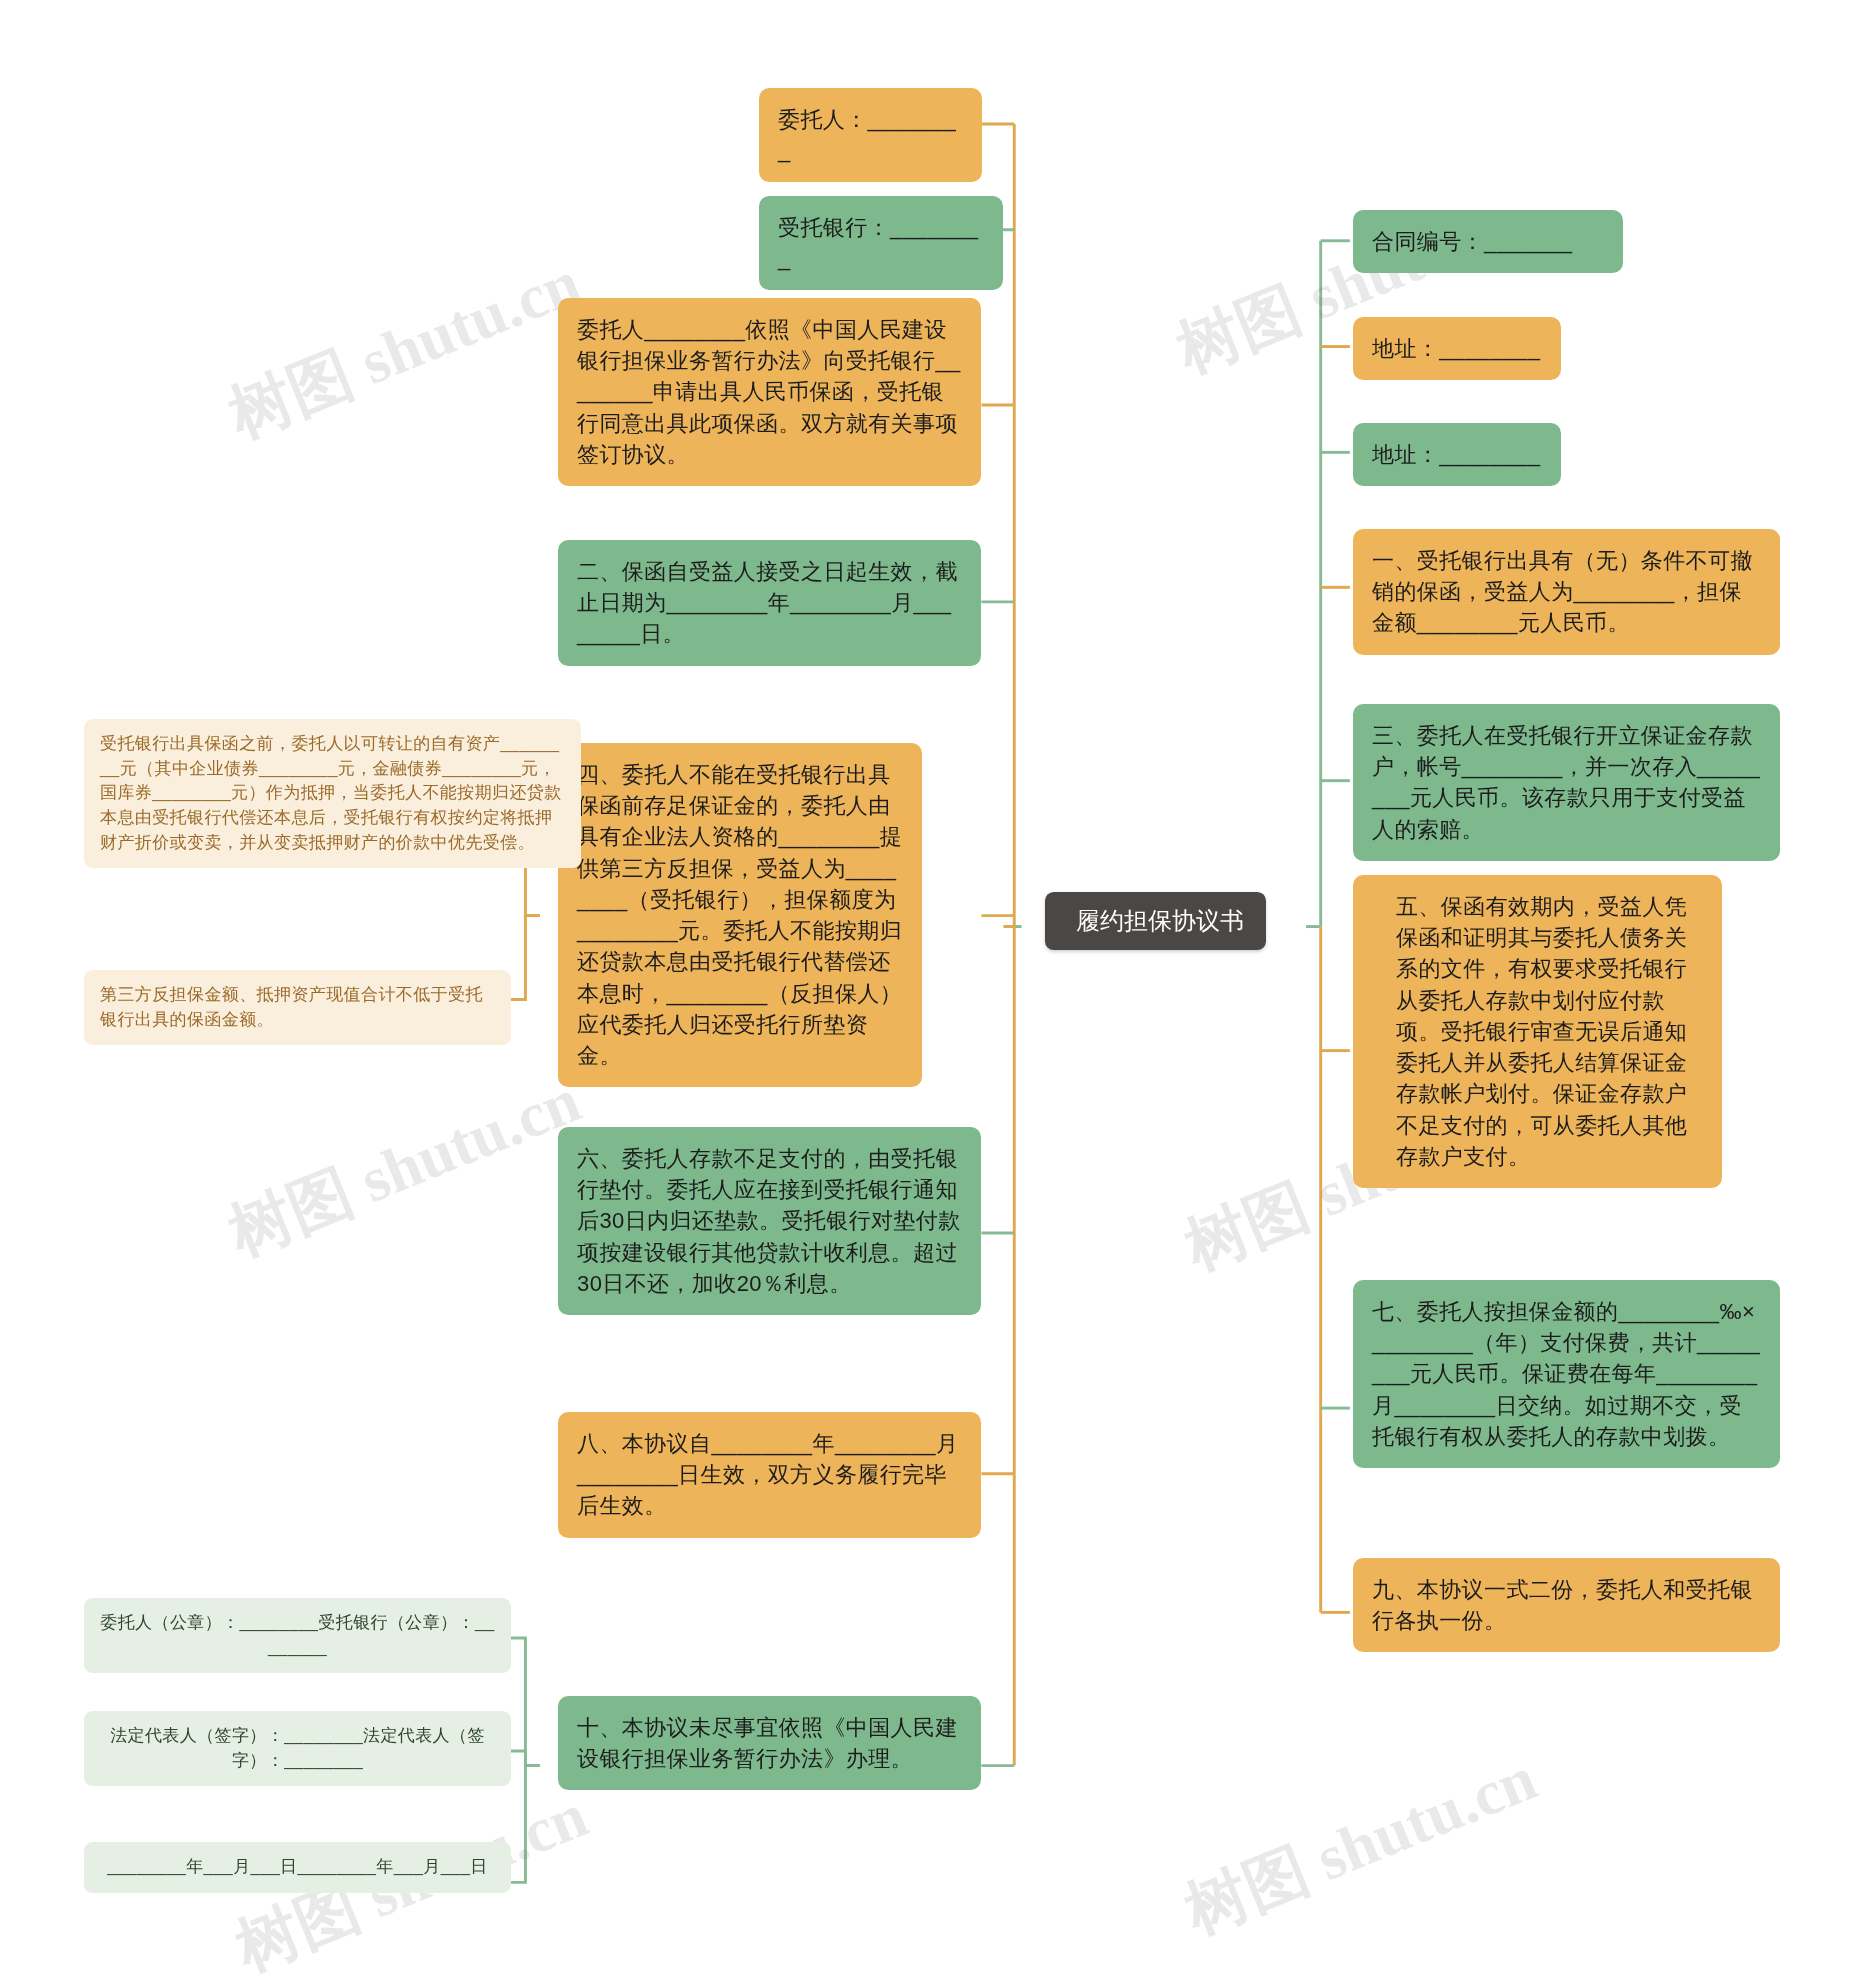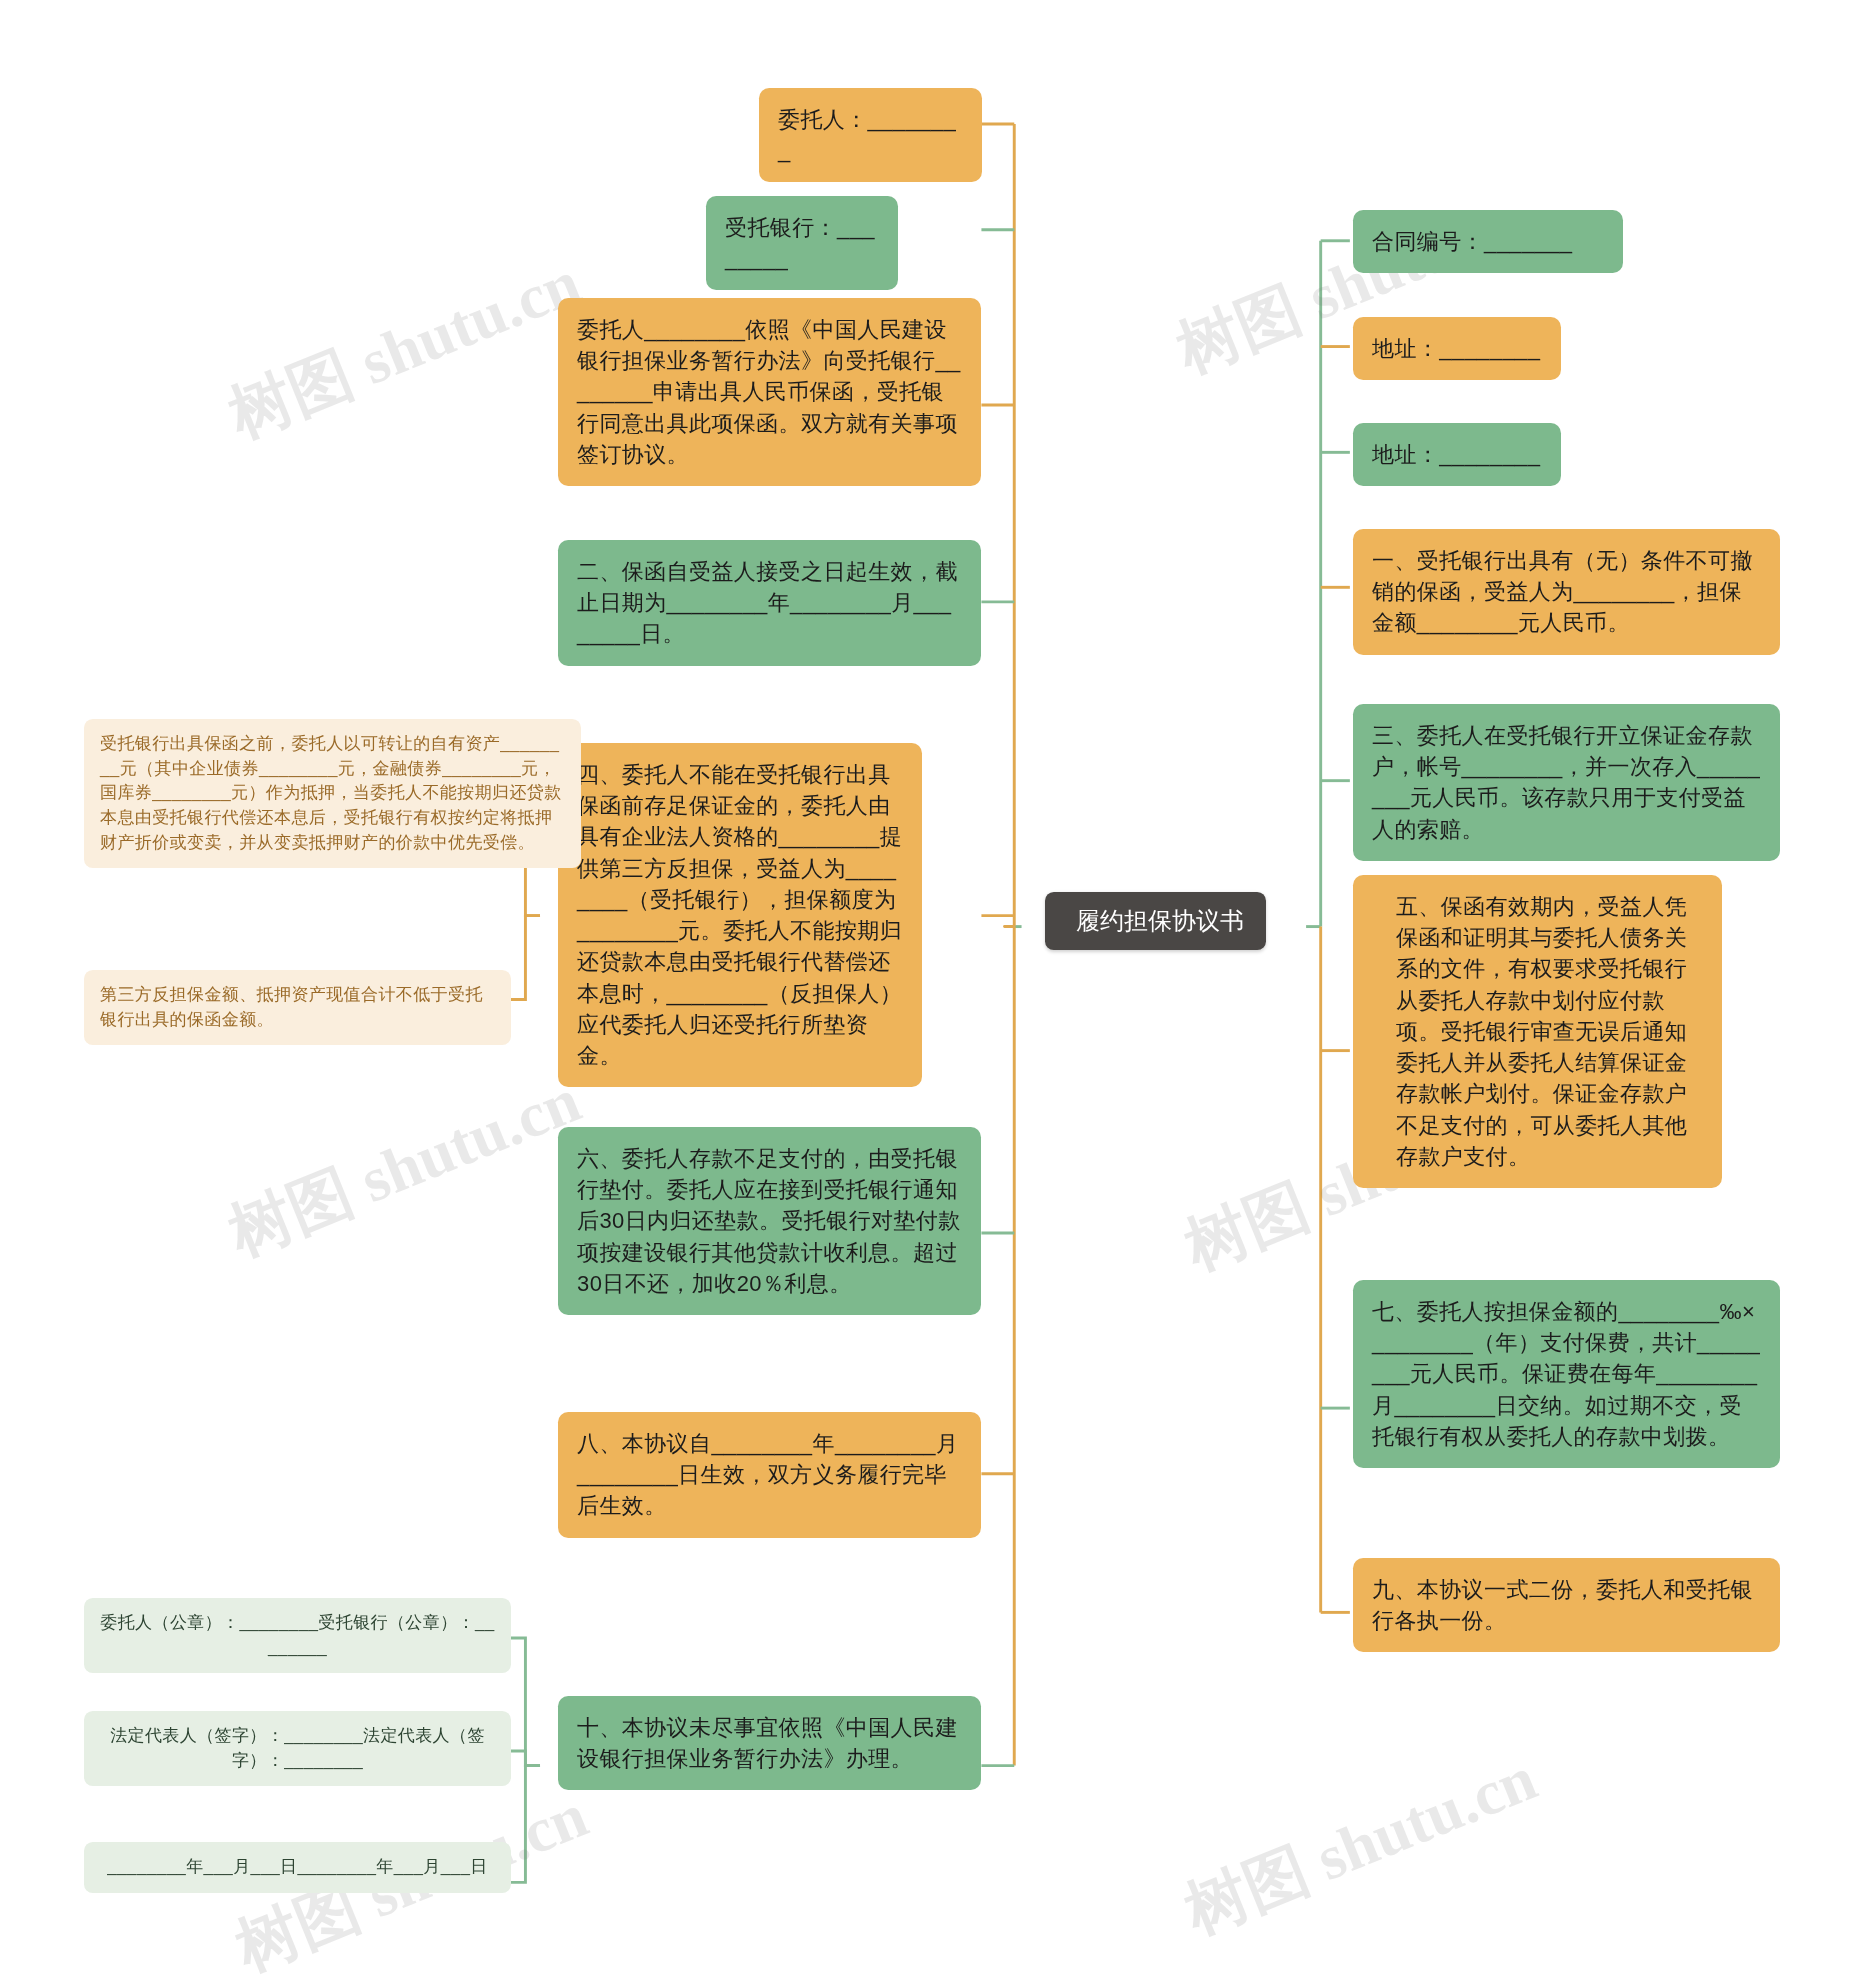--- a/index.html
+++ b/index.html
@@ -109,21 +109,21 @@
   </svg>
 
   <div class="root" style="left:1045px;top:892px;padding-left:31px;">
     <span>履约担保协议书</span>
   </div>
 
   <div class="node orange" style="left:759px;top:88px;width:223px;">
     <span>委托人：________</span>
   </div>
 
-  <div class="node green" style="left:706px;top:196px;width:192px;">
+  <div class="node green" style="left:759px;top:196px;width:244px;">
     <span>受托银行：________</span>
   </div>
 
   <div class="node orange" style="left:558px;top:298px;width:423px;">
     <span>委托人________依照《中国人民建设银行担保业务暂行办法》向受托银行________申请出具人民币保函，受托银行同意出具此项保函。双方就有关事项签订协议。</span>
   </div>
 
   <div class="node green" style="left:558px;top:540px;width:423px;">
     <span>二、保函自受益人接受之日起生效，截止日期为________年________月________日。</span>
   </div>

